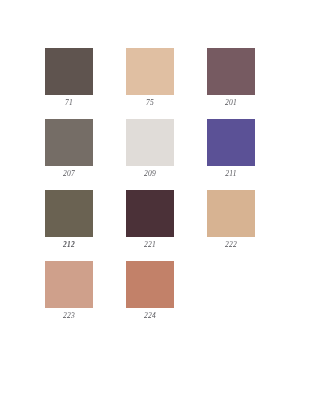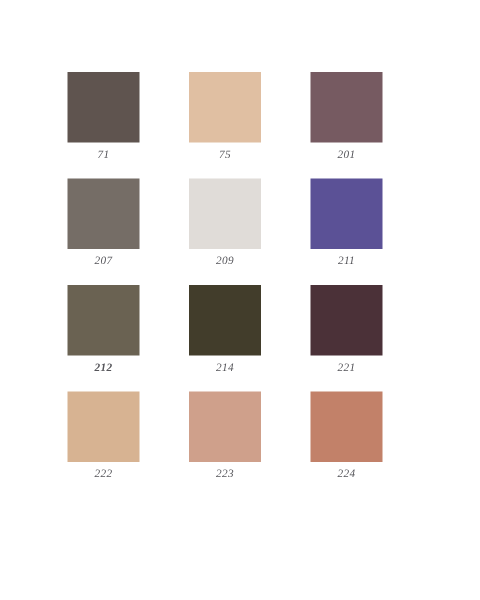--- a/index.html
+++ b/index.html
@@ -88,24 +88,20 @@
     <div class="cell">
       <span class="chip" style="background-color: rgb(91, 81, 150);"></span>
       <span class="chip-label" style="color: rgb(85, 85, 90);">211</span>
     </div>
 
     <div class="cell">
       <span class="chip" style="background-color: rgb(106, 98, 82);"></span>
       <span class="chip-label" style="color: rgb(85, 85, 90); font-weight: bold;">212</span>
     </div>
 
-    <div class="cell">
-      <span class="chip" style="background-color: rgb(66, 61, 43);"></span>
-      <span class="chip-label" style="color: rgb(85, 85, 90);">214</span>
-    </div>
 
 
     <div class="cell">
       <span class="chip" style="background-color: rgb(75, 49, 56);"></span>
       <span class="chip-label" style="color: rgb(85, 85, 90);">221</span>
     </div>
 
     <div class="cell">
       <span class="chip" style="background-color: rgb(215, 179, 146);"></span>
       <span class="chip-label" style="color: rgb(85, 85, 90);">222</span>

